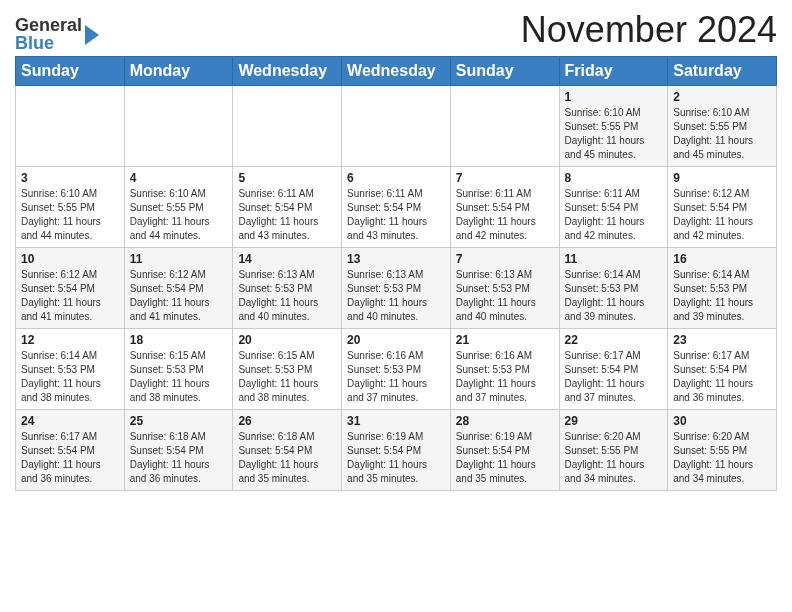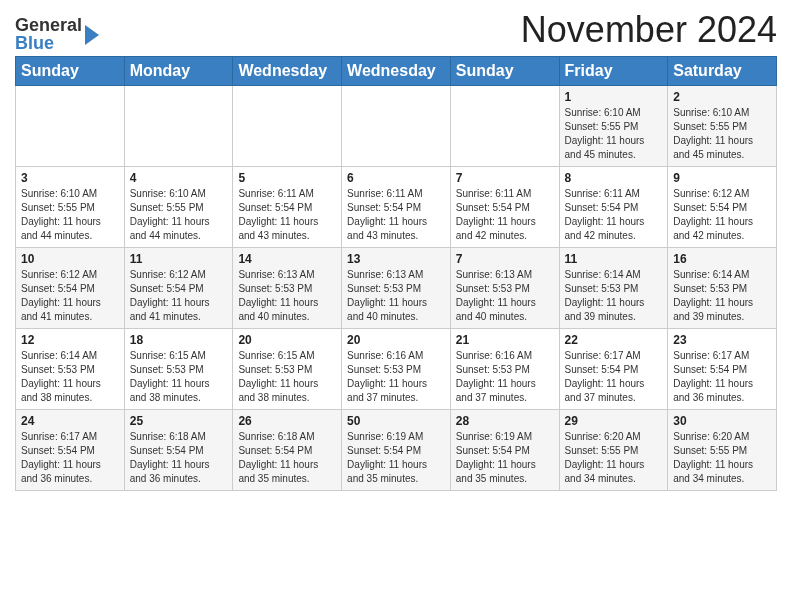--- a/index.html
+++ b/index.html
@@ -331,21 +331,21 @@
 and 36 minutes.</div>
         </td>
         <td>
           <span class="day-num">26</span>
           <div class="day-info" style="white-space: pre-line;">Sunrise: 6:18 AM
 Sunset: 5:54 PM
 Daylight: 11 hours
 and 35 minutes.</div>
         </td>
         <td>
-          <span class="day-num">50</span>
+          <span class="day-num">31</span>
           <div class="day-info" style="white-space: pre-line;">Sunrise: 6:19 AM
 Sunset: 5:54 PM
 Daylight: 11 hours
 and 35 minutes.</div>
         </td>
         <td>
           <span class="day-num">28</span>
           <div class="day-info" style="white-space: pre-line;">Sunrise: 6:19 AM
 Sunset: 5:54 PM
 Daylight: 11 hours

